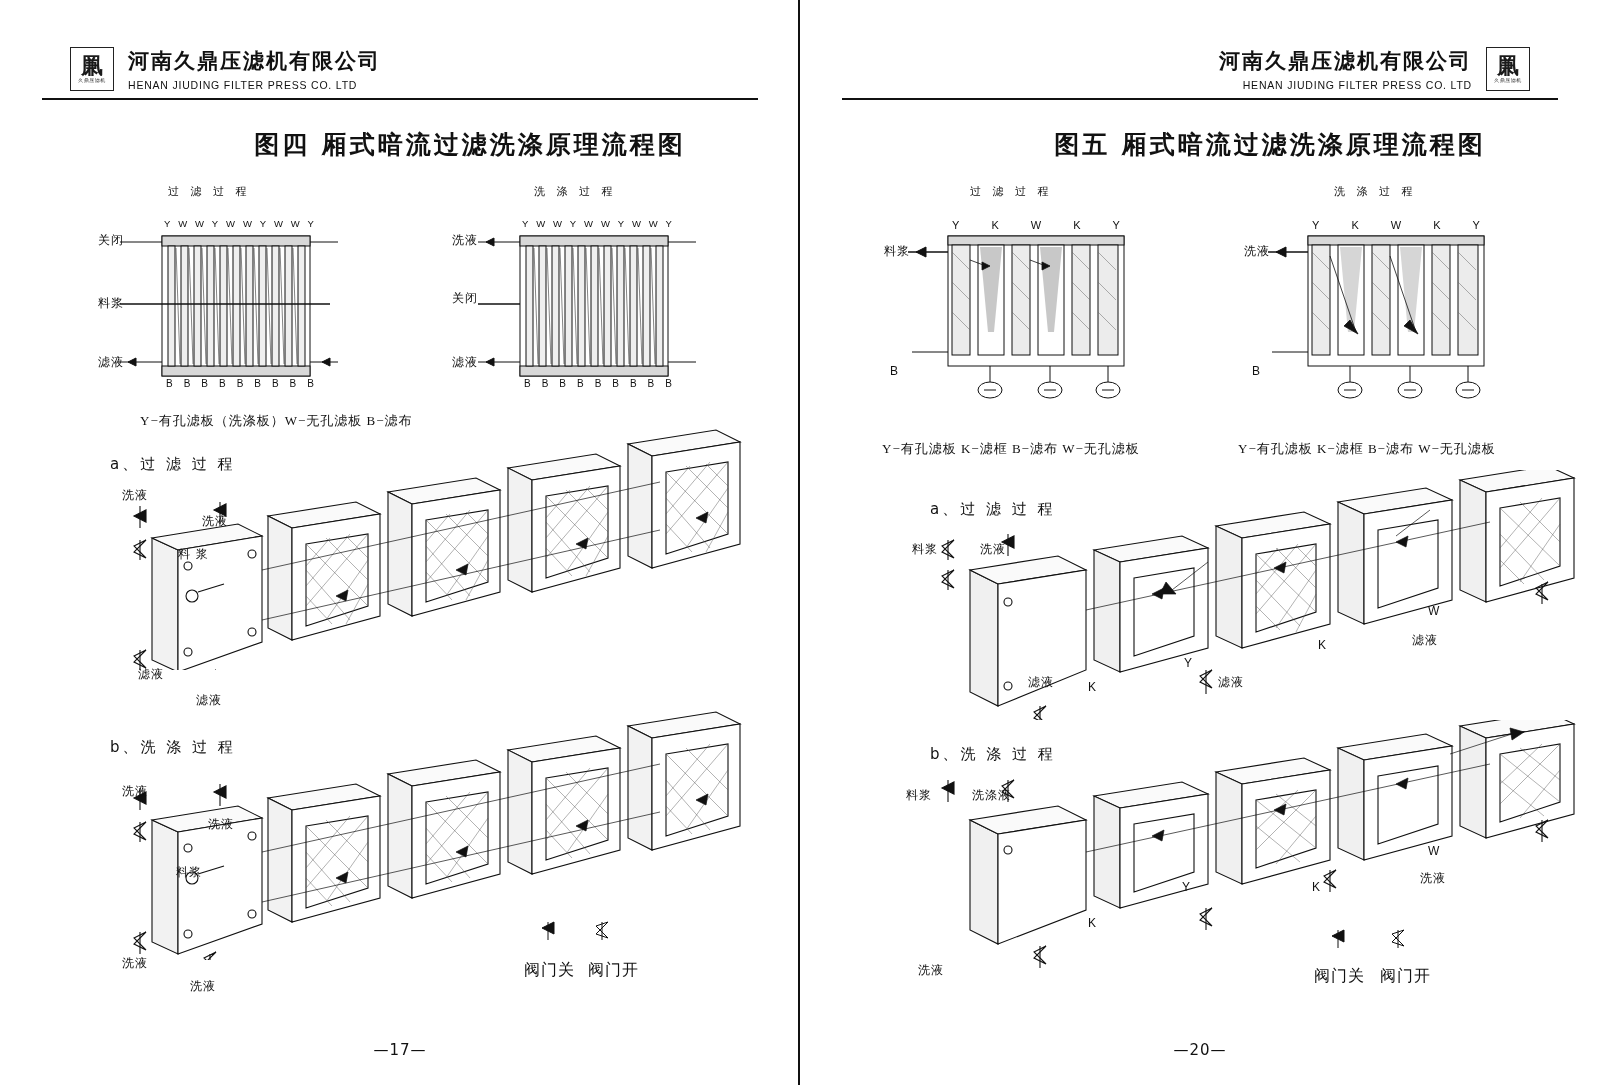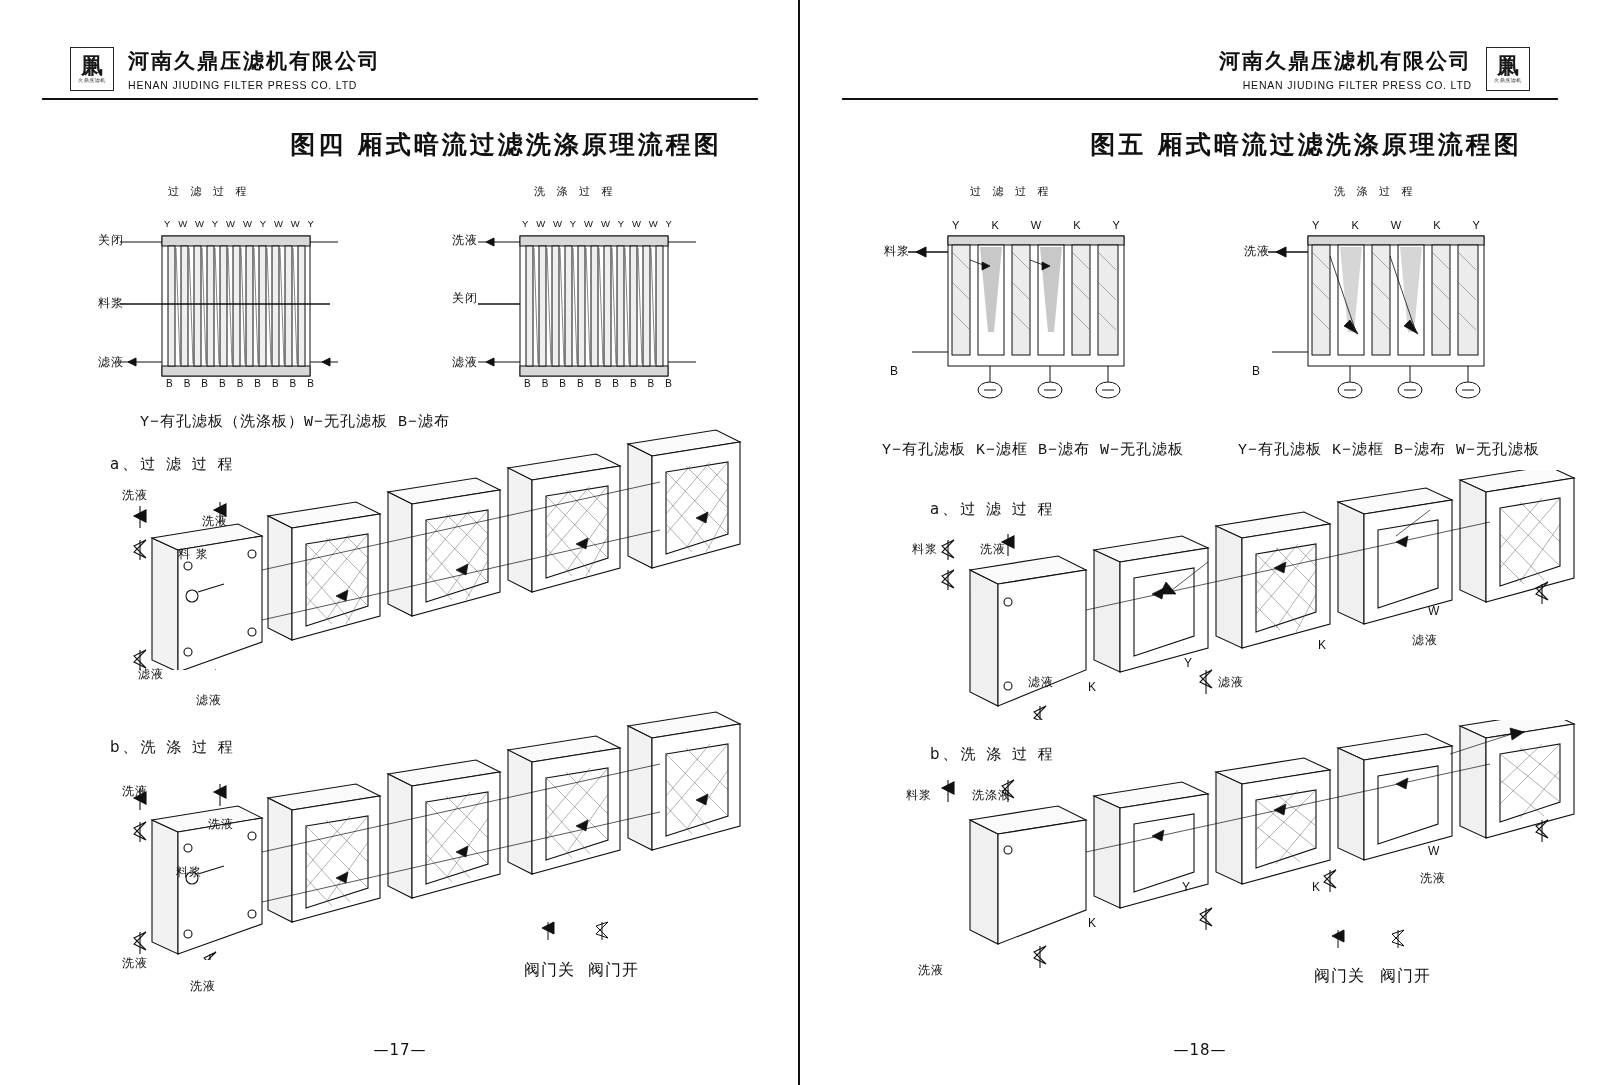--- a/index.html
+++ b/index.html
@@ -13,24 +13,24 @@
   .page.right .hdr-inner{justify-content:flex-end;}
   .logo{width:44px;height:44px;border:1px solid #222;display:flex;flex-direction:column;align-items:center;justify-content:center;box-sizing:border-box;flex:0 0 auto;}
   .logo .glyph{font-size:22px;line-height:22px;font-weight:bold;color:#1a1a1a;font-family:"DejaVu Sans",sans-serif;}
   .logo .tiny{font-size:5px;line-height:7px;letter-spacing:.5px;color:#222;}
   .co{margin:0 0 0 14px;}
   .page.right .co{margin:0 14px 0 0;text-align:right;}
   .co .cn{font-size:21px;font-weight:bold;letter-spacing:2px;color:#111;font-family:"DejaVu Sans",sans-serif;}
   .co .en{font-size:10.5px;letter-spacing:.8px;margin-top:4px;color:#111;font-family:"Liberation Sans",sans-serif;}
   .rule{position:absolute;left:42px;right:42px;top:58px;border-top:2px solid #111;}
   
-  .fig-title{position:absolute;top:128px;left:0;width:940px;text-align:center;font-size:25px;font-weight:bold;letter-spacing:3px;font-family:"DejaVu Sans",sans-serif;margin-left:36px;}
+  .fig-title{position:absolute;top:128px;left:0;width:940px;text-align:center;font-size:25px;font-weight:bold;letter-spacing:3px;font-family:"DejaVu Sans",sans-serif;}
   .sub-row{position:absolute;top:184px;left:0;width:800px;height:20px;}
   .sub{position:absolute;font-size:11px;letter-spacing:4px;font-family:"DejaVu Sans",sans-serif;}
-  .legend{position:absolute;font-size:15px;letter-spacing:1px;font-family:Liberation Mono, monospace;}
+  .legend{position:absolute;font-size:13px;letter-spacing:1px;font-family:Liberation Serif, serif;}
   .sec{position:absolute;font-size:15px;font-weight:normal;letter-spacing:3px;font-family:"DejaVu Sans",sans-serif;}
   .lbl{position:absolute;font-size:12px;letter-spacing:1px;font-family:"DejaVu Sans",sans-serif;white-space:nowrap;}
   .mono{font-family:"Liberation Sans",sans-serif;font-size:12px;}
   .folio{position:absolute;bottom:26px;left:0;width:800px;text-align:center;font-size:15px;letter-spacing:1px;font-family:"DejaVu Sans",sans-serif;}
   svg{display:block;}
   .vkey{position:absolute;font-size:16px;letter-spacing:1px;font-family:"DejaVu Sans",sans-serif;}
 </style>
 </head>
 <body>
 
@@ -749,15 +749,15 @@
       <g stroke="#111" fill="none">
         <line x1="16" y1="2" x2="16" y2="20"></line>
         <polygon points="10,8 22,2 22,14" fill="#111"></polygon>
         <line x1="76" y1="2" x2="76" y2="20"></line>
         <polygon points="70,6 82,2 70,14 82,18" fill="none"></polygon>
       </g>
     </svg>
     <div class="vkey" style="left:514px;top:966px;">阀门关</div>
     <div class="vkey" style="left:580px;top:966px;">阀门开</div>
 
-    <div class="folio">—18—</div>
+    <div class="folio">—20—</div>
   </div>
 </div>
 
 </body></html>

